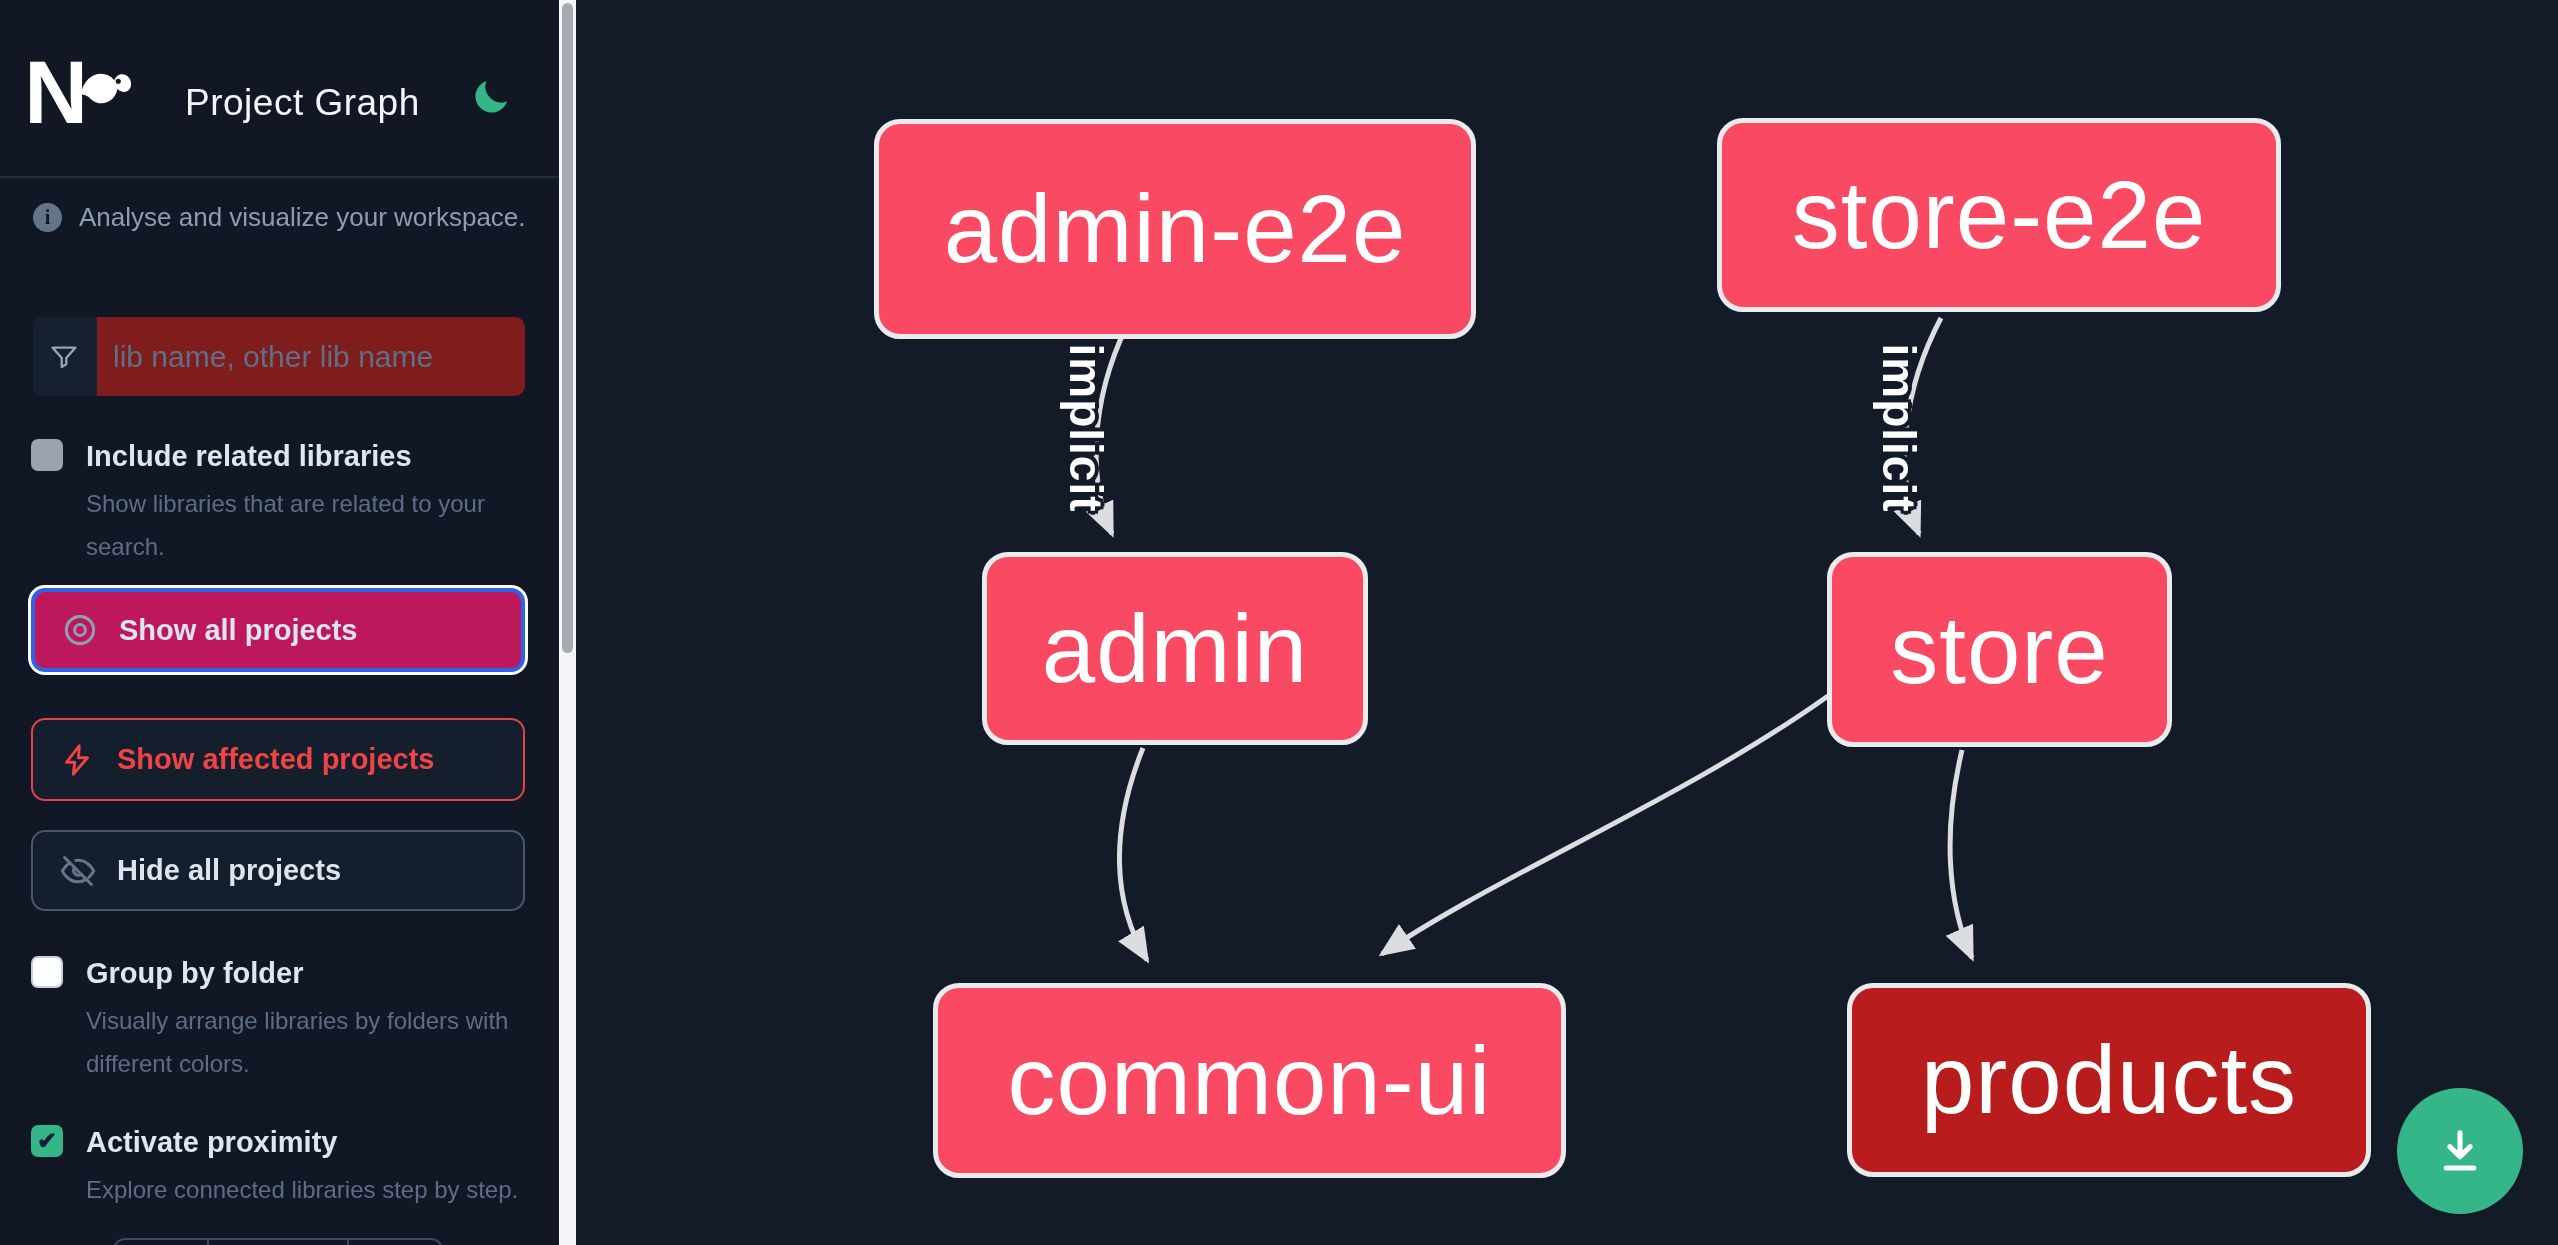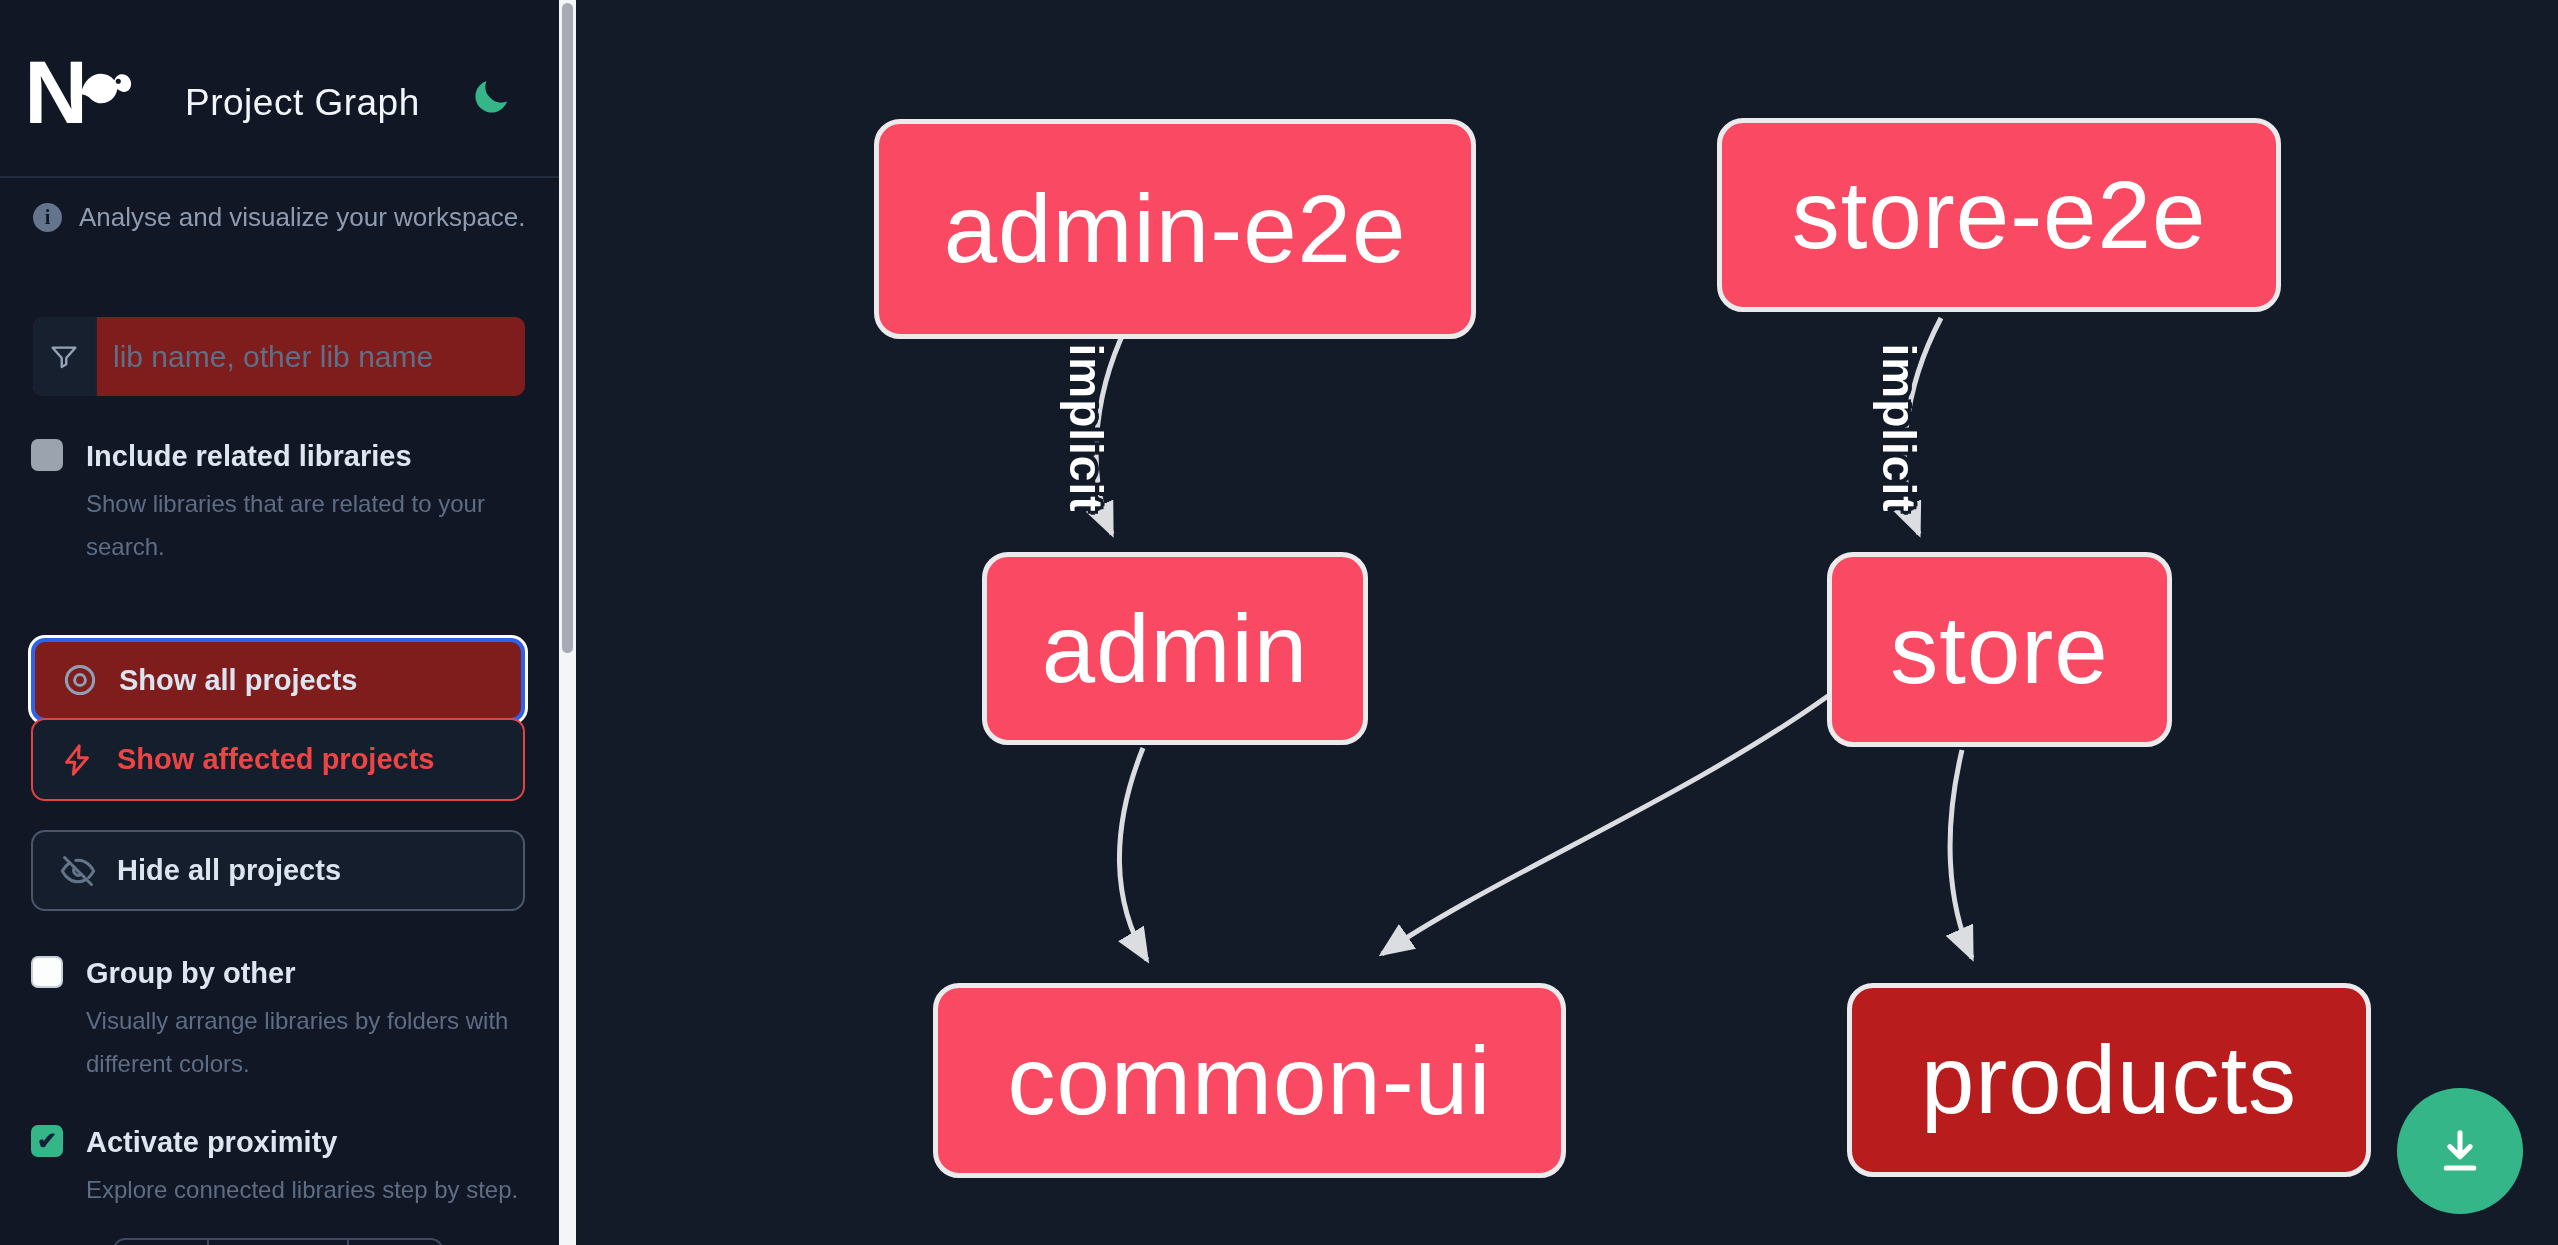--- a/index.html
+++ b/index.html
@@ -65,22 +65,22 @@
     font-size:24px; line-height:43px; color:#5d6d85;
   }
 
   .side-btn {
     position:absolute; left:31px; width:494px; border-radius:14px;
     background:#151e2d; display:flex; align-items:center; cursor:pointer;
   }
   .side-btn .btn-icon { margin-left:26px; width:38px; height:38px; flex:0 0 auto; display:flex; align-items:center; }
   .side-btn .btn-label { margin-left:20px; font-size:29px; font-weight:700; color:#dce4ef; }
   .btn-show-all {
-    top:638px; height:84px;
-    border:4px solid #2f63e7; box-shadow:0 0 0 3px #ffffff; background:#7f1d1d;
+    top:588px; height:84px;
+    border:4px solid #2f63e7; box-shadow:0 0 0 3px #ffffff; background:#be185d;
   }
   .btn-show-affected { top:718px; height:83px; border:2px solid #e24444; }
   .btn-show-affected .btn-label { color:#ef4444; }
   .btn-hide-all { top:830px; height:81px; border:2px solid #49566b; }
 
   .segmented {
     position:absolute; left:113px; top:1238px; width:330px; height:18px;
     border:2px solid #3c4960; border-bottom:none; border-radius:12px 12px 0 0;
     display:flex; overflow:hidden;
   }
@@ -194,21 +194,21 @@
   <div class="side-btn btn-show-affected">
     <span class="btn-icon">
       <svg viewBox="0 0 24 24" width="36" height="36">
         <path d="M13.5 2.5 L5 13.5 h5.5 L9.5 21.5 L19 10.5 h-6 l0.5 -8 z" fill="none" stroke="#ef4444" stroke-width="1.9" stroke-linejoin="round"></path>
       </svg>
     </span>
     <span class="btn-label">Show affected projects</span>
   </div>
 
   <div class="checkbox white" style="left:31px; top:956px;"></div>
-  <div class="opt-label" style="top:957px;">Group by other</div>
+  <div class="opt-label" style="top:957px;">Group by folder</div>
   <div class="opt-desc" style="top:999px;">Visually arrange libraries by folders with different colors.</div>
 
   <div class="checkbox checked" style="left:31px; top:1125px;"></div>
   <div class="opt-label" style="top:1126px;">Activate proximity</div>
   <div class="opt-desc" style="top:1168px;">Explore connected libraries step by step.</div>
 
   <div class="segmented">
     <div class="seg seg1"></div>
     <div class="seg seg2"></div>
     <div class="seg seg3"></div>

